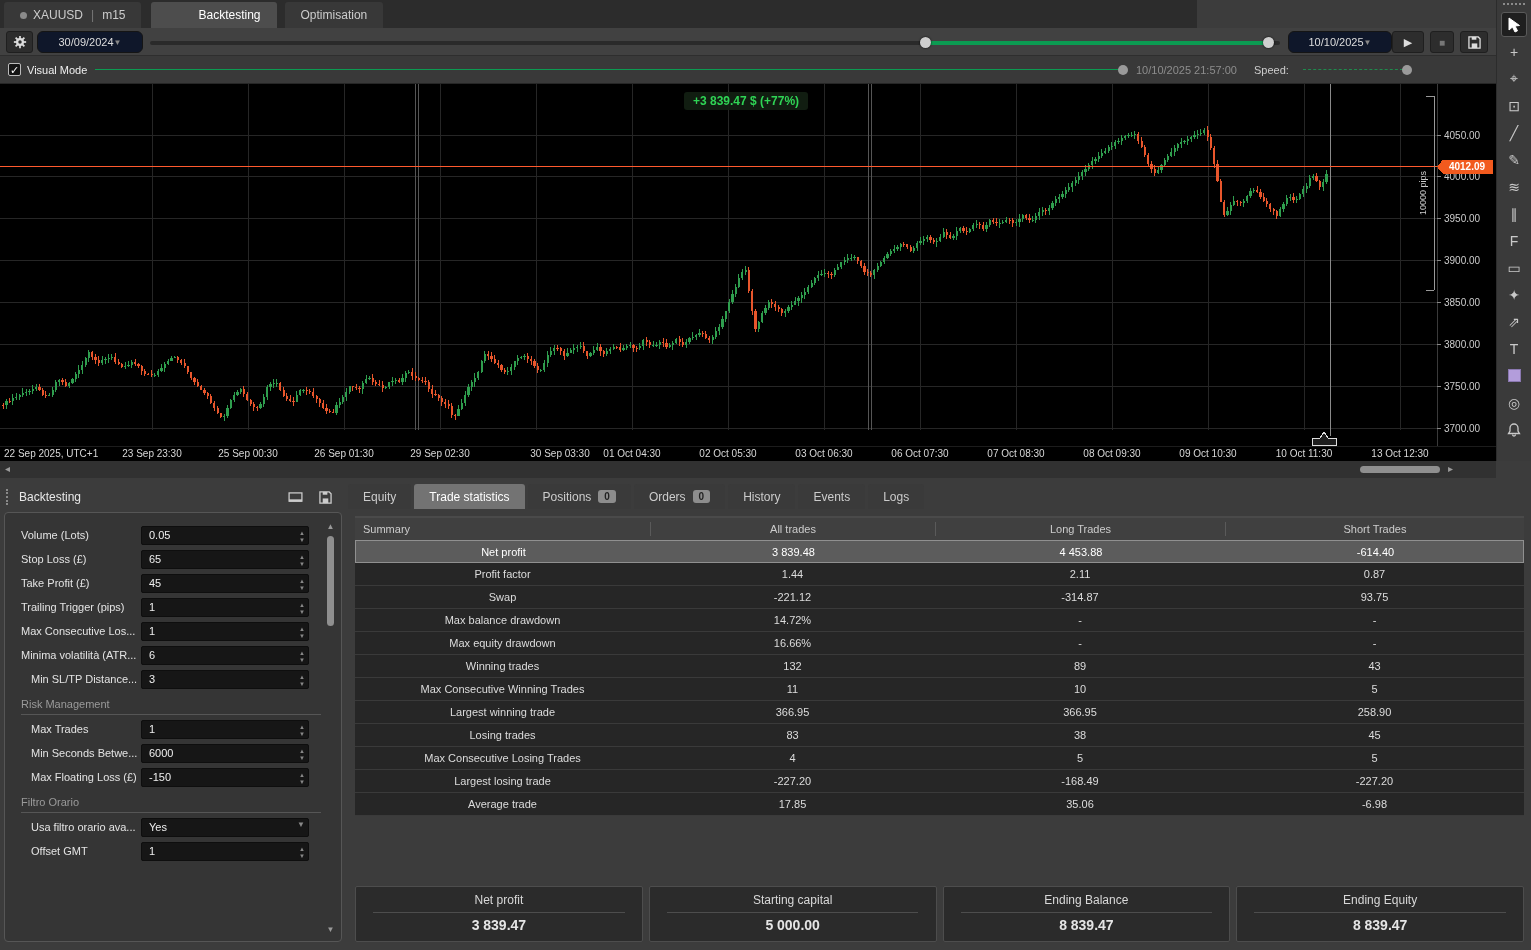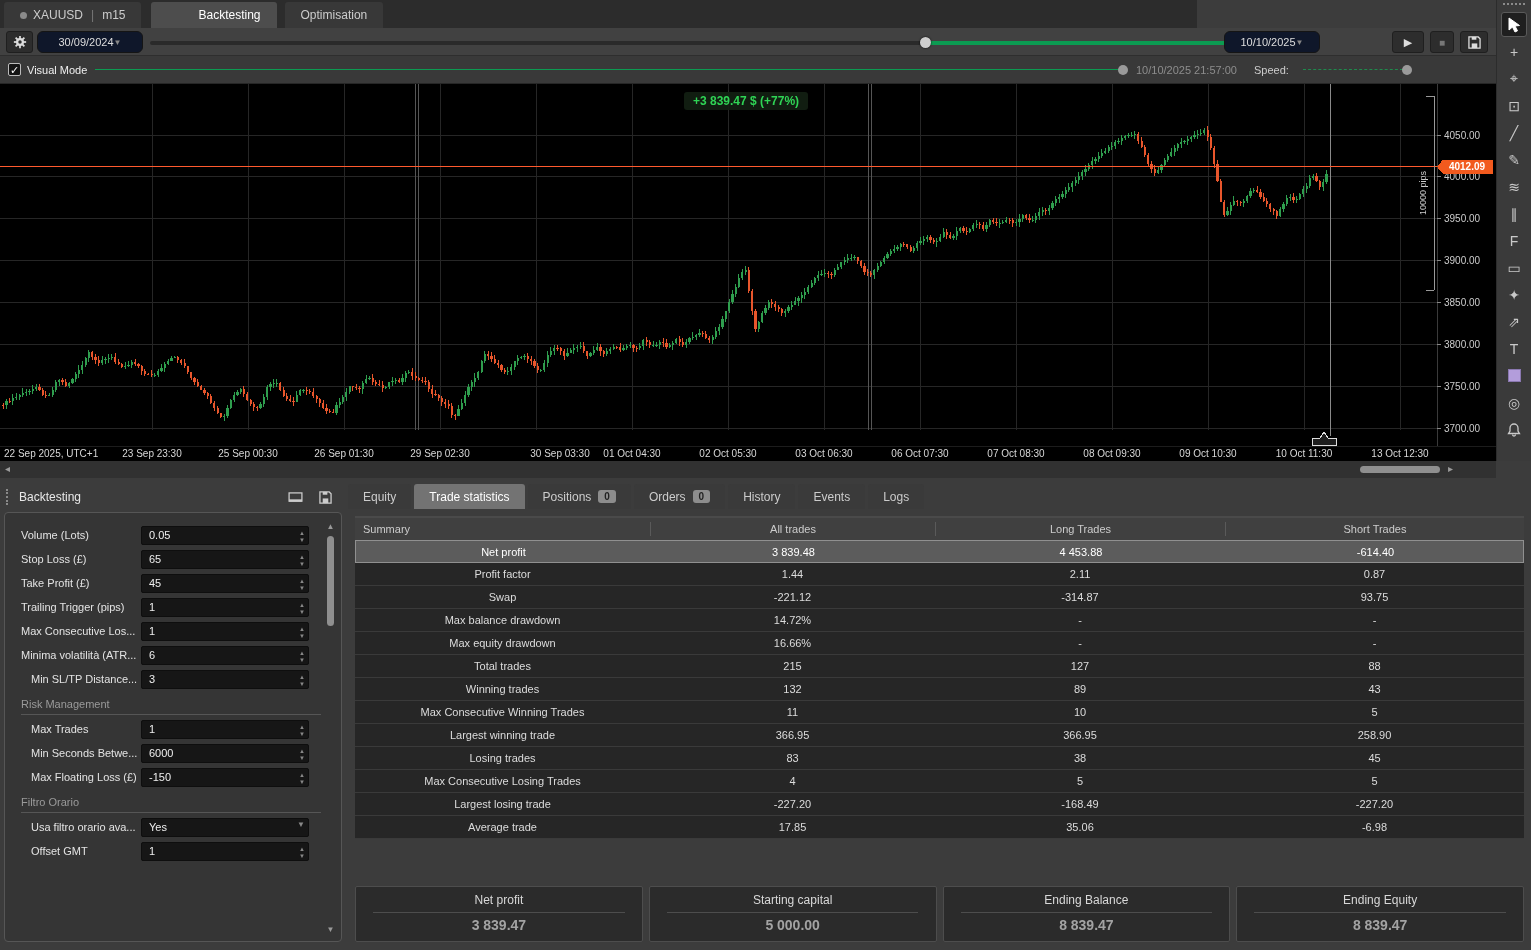--- a/index.html
+++ b/index.html
@@ -79,21 +79,21 @@
   .thead .hc{text-align:center;border-left:1px solid #5a5a5a;height:14px;line-height:14px;}
   .thead .hc.first{text-align:left;padding-left:8px;border-left:none;}
   .trow{display:grid;grid-template-columns:295px 285px 290px 299px;height:23px;align-items:center;font-size:11px;color:#dcdcdc;border-bottom:1px solid #3a3a3a;background:#262626;}
   .trow div{text-align:center;}
   .trow.hl{background:#5c5c5c;border:1px solid #909090;color:#fff;}
 
   .cards{position:absolute;left:355px;top:408px;width:1169px;height:56px;display:grid;grid-template-columns:1fr 1fr 1fr 1fr;gap:6px;}
   .card{background:#2b2b2b;border:1px solid #4d4d4d;border-radius:2px;display:flex;flex-direction:column;align-items:center;padding-top:6px;}
   .card .clabel{font-size:12px;color:#d8d8d8;}
   .card .cline{width:88%;border-top:1px solid #4d4d4d;margin:5px 0 4px;}
-  .card .cvalue{font-size:14px;font-weight:bold;color:#a3a3a3;}
+  .card .cvalue{font-size:14px;font-weight:bold;color:#e5e5e5;}
 </style>
 </head>
 <body>
 
 <div id="app">
 
   <div class="tabbar">
     <div class="tab" style="margin-left:4px;">
       <span class="dot"></span>
       <span>XAUUSD</span>
@@ -123,21 +123,21 @@
     </div>
     <div class="select" style="left:37px;top:3px;width:106px;height:22px;">
       <span>30/09/2024</span>
       <span class="caret">▼</span>
     </div>
     <div class="track" style="left:150px;width:1130px;">
       <div class="green" style="left:775px;width:343px;"></div>
     </div>
     <div class="handle" style="left:920px;"></div>
     <div class="handle" style="left:1263px;"></div>
-    <div class="select" style="left:1224px;top:3px;width:96px;height:22px;">
+    <div class="select" style="left:1288px;top:3px;width:104px;height:22px;">
       <span>10/10/2025</span>
       <span class="caret">▼</span>
     </div>
     <div class="btn" style="left:1392px;top:3px;width:32px;height:22px;font-size:11px;">
       <span>▶</span>
     </div>
     <div class="btn" style="left:1430px;top:3px;width:24px;height:22px;color:#777;font-size:10px;">
       <span>■</span>
     </div>
     <div class="btn" style="left:1460px;top:3px;width:28px;height:22px;">
@@ -1322,26 +1322,20 @@
           <div>-</div>
           <div>-</div>
         </div>
         <div class="trow">
           <div>Max equity drawdown</div>
           <div>16.66%</div>
           <div>-</div>
           <div>-</div>
         </div>
         <div class="trow">
-          <div>Total trades</div>
-          <div>215</div>
-          <div>127</div>
-          <div>88</div>
-        </div>
-        <div class="trow">
           <div>Winning trades</div>
           <div>132</div>
           <div>89</div>
           <div>43</div>
         </div>
         <div class="trow">
           <div>Max Consecutive Winning Trades</div>
           <div>11</div>
           <div>10</div>
           <div>5</div>

